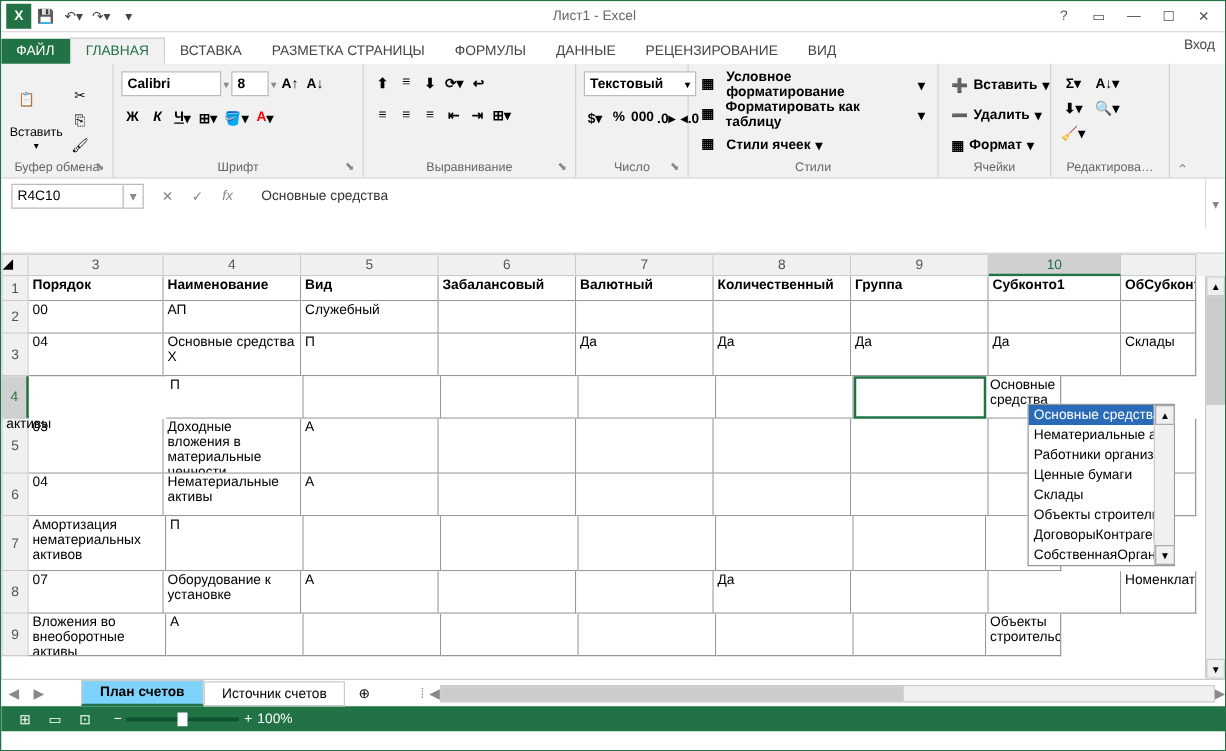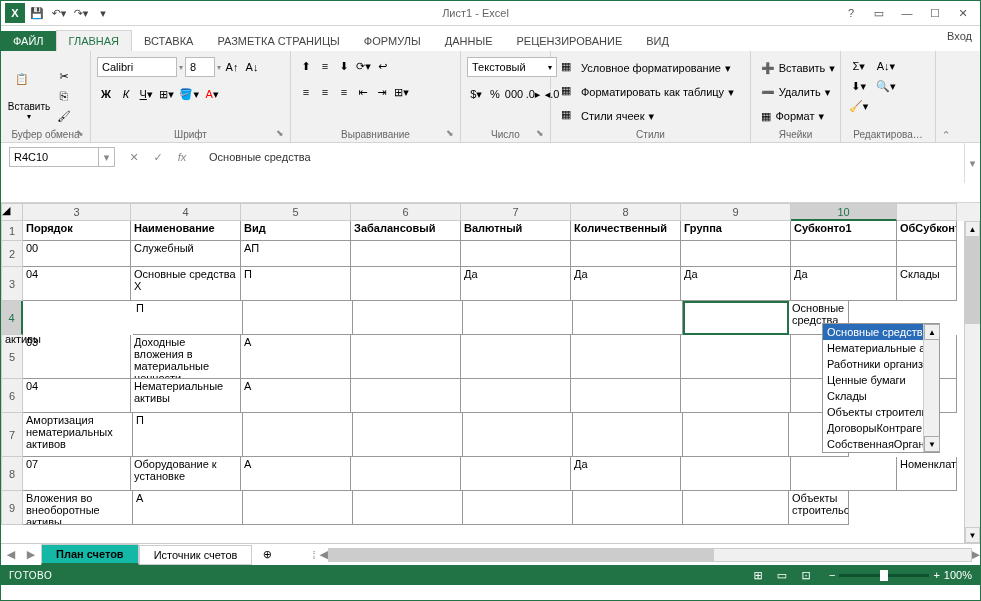--- a/index.html
+++ b/index.html
@@ -21,21 +21,21 @@
 .rgroup-expand{position:absolute;bottom:2px;right:2px;width:12px;height:12px;color:#888;font-size:9px;}
 .rcontent{display:flex;gap:4px;flex:1;}
 .big-btn{display:flex;flex-direction:column;align-items:center;justify-content:center;width:44px;cursor:pointer;}
 .big-btn-icon{width:28px;height:28px;}
 .small-btns{display:flex;flex-direction:column;gap:2px;justify-content:center;}
 .sm-btn{width:18px;height:18px;display:flex;align-items:center;justify-content:center;cursor:pointer;}
 .font-row{display:flex;gap:2px;align-items:center;}
 .font-name{width:80px;height:20px;border:1px solid #bbb;background:#fff;padding:0 4px;font-size:11px;display:flex;align-items:center;}
 .font-size{width:30px;height:20px;border:1px solid #bbb;background:#fff;padding:0 4px;display:flex;align-items:center;}
 .fmt-btn{height:18px;min-width:18px;padding:0 2px;display:flex;align-items:center;justify-content:center;cursor:pointer;}
-.vcol{display:flex;flex-direction:column;gap:2px;}
+.vcol{display:flex;flex-direction:column;gap:2px;font-weight:bold;}
 .hrow{display:flex;gap:1px;}
 .number-fmt{width:90px;height:20px;border:1px solid #bbb;background:#fff;padding:0 4px;display:flex;align-items:center;}
 .style-btn{display:flex;align-items:center;gap:4px;height:22px;padding:0 4px;cursor:pointer;}
 .style-icon{width:16px;height:16px;}
 .namebox-row{height:60px;background:#fff;border-bottom:1px solid #d4d4d4;display:flex;align-items:flex-start;padding-top:4px;}
 .namebox{width:90px;height:20px;border:1px solid #bbb;margin-left:8px;padding:0 4px;display:flex;align-items:center;}
 .nb-drop{width:16px;height:20px;border:1px solid #bbb;border-left:none;display:flex;align-items:center;justify-content:center;color:#888;}
 .fx-btns{display:flex;gap:2px;margin:0 8px;}
 .fx-btn{width:22px;height:20px;display:flex;align-items:center;justify-content:center;color:#888;}
 .formula-bar{flex:1;height:20px;padding:0 8px;display:flex;align-items:center;color:#333;margin-right:16px;}
@@ -53,21 +53,21 @@
 .hdr-cell{font-weight:bold;}
 .cell.selected{border:2px solid #217346;}
 .dropdown{position:absolute;right:40px;top:120px;width:118px;background:#fff;border:1px solid #999;z-index:10;}
 .dd-item{padding:2px 4px;font-size:11px;cursor:pointer;white-space:nowrap;overflow:hidden;}
 .dd-item.sel{background:#2a6bb8;color:#fff;}
 .dd-scroll{position:absolute;right:0;top:0;bottom:0;width:16px;background:#f0f0f0;border-left:1px solid #ccc;}
 .dd-btn{position:absolute;width:16px;height:16px;border:1px solid #aaa;display:flex;align-items:center;justify-content:center;font-size:8px;}
 .sheet-tabs{height:22px;background:#fff;border-top:1px solid #ccc;display:flex;align-items:center;}
 .sheet-nav{width:20px;height:20px;display:flex;align-items:center;justify-content:center;color:#888;cursor:pointer;}
 .sheet-tab{padding:3px 14px;border:1px solid #ccc;background:#fff;cursor:pointer;font-size:11px;}
-.sheet-tab.active{background:#14b8a6;border-bottom:2px solid #217346;font-weight:bold;}
+.sheet-tab.active{background:#7dd3fc;border-bottom:2px solid #217346;font-weight:bold;margin-left:24px;}
 .sheet-add{width:30px;display:flex;align-items:center;justify-content:center;cursor:pointer;}
 .hscroll{flex:1;display:flex;align-items:center;margin-left:30px;}
 .hscroll-bar{flex:1;height:14px;background:#f0f0f0;border:1px solid #ccc;position:relative;}
 .hscroll-thumb{position:absolute;left:0;width:60%;height:100%;background:#ccc;}
 .statusbar{height:20px;background:#217346;color:#fff;display:flex;align-items:center;padding:0 8px;}
 .status-text{flex:1;font-size:10px;letter-spacing:0.5px;}
 .view-btns{display:flex;gap:2px;}
 .view-btn{width:22px;height:16px;display:flex;align-items:center;justify-content:center;cursor:pointer;}
 .zoom{display:flex;align-items:center;gap:4px;margin-left:12px;}
 .zoom-slider{width:90px;height:3px;background:#0f5230;position:relative;}
@@ -266,22 +266,22 @@
         <div class="cell hdr-cell" style="width: 110px; height: 100%;">Забалансовый</div>
         <div class="cell hdr-cell" style="width: 110px; height: 100%;">Валютный</div>
         <div class="cell hdr-cell" style="width: 110px; height: 100%;">Количественный</div>
         <div class="cell hdr-cell" style="width: 110px; height: 100%;">Группа</div>
         <div class="cell hdr-cell" style="width: 106px; height: 100%;">Субконто1</div>
         <div class="cell hdr-cell" style="width: 60px; height: 100%;">ОбСубконт</div>
       </div>
       <div class="row" style="height: 26px;">
         <div class="row-h" style="height: 100%;">2</div>
         <div class="cell" style="width: 108px; height: 100%;">00</div>
+        <div class="cell" style="width: 110px; height: 100%;">АП</div>
         <div class="cell" style="width: 110px; height: 100%;">Служебный</div>
-        <div class="cell" style="width: 110px; height: 100%;">АП</div>
         <div class="cell" style="width: 110px; height: 100%;"></div>
         <div class="cell" style="width: 110px; height: 100%;"></div>
         <div class="cell" style="width: 110px; height: 100%;"></div>
         <div class="cell" style="width: 110px; height: 100%;"></div>
         <div class="cell" style="width: 106px; height: 100%;"></div>
         <div class="cell" style="width: 60px; height: 100%;"></div>
       </div>
       <div class="row" style="height: 34px;">
         <div class="row-h" style="height: 100%;">3</div>
         <div class="cell" style="width: 108px; height: 100%;">04</div>
@@ -398,21 +398,20 @@
     <span style="color:#888;margin-right:4px">⁞</span>
     <span style="color:#888">◀</span>
     <div class="hscroll-bar">
         <div class="hscroll-thumb"></div>
       </div>
     <span style="color:#888">▶</span>
   </div>
 </div>
 
 <div class="statusbar">
-  <div class="status-text">ГОТОВО</div>
   <div class="view-btns">
     <div class="view-btn">⊞</div>
     <div class="view-btn">▭</div>
     <div class="view-btn">⊡</div>
   </div>
   <div class="zoom">
     <span>−</span>
     <div class="zoom-slider">
         <div class="zoom-thumb"></div>
       </div>

